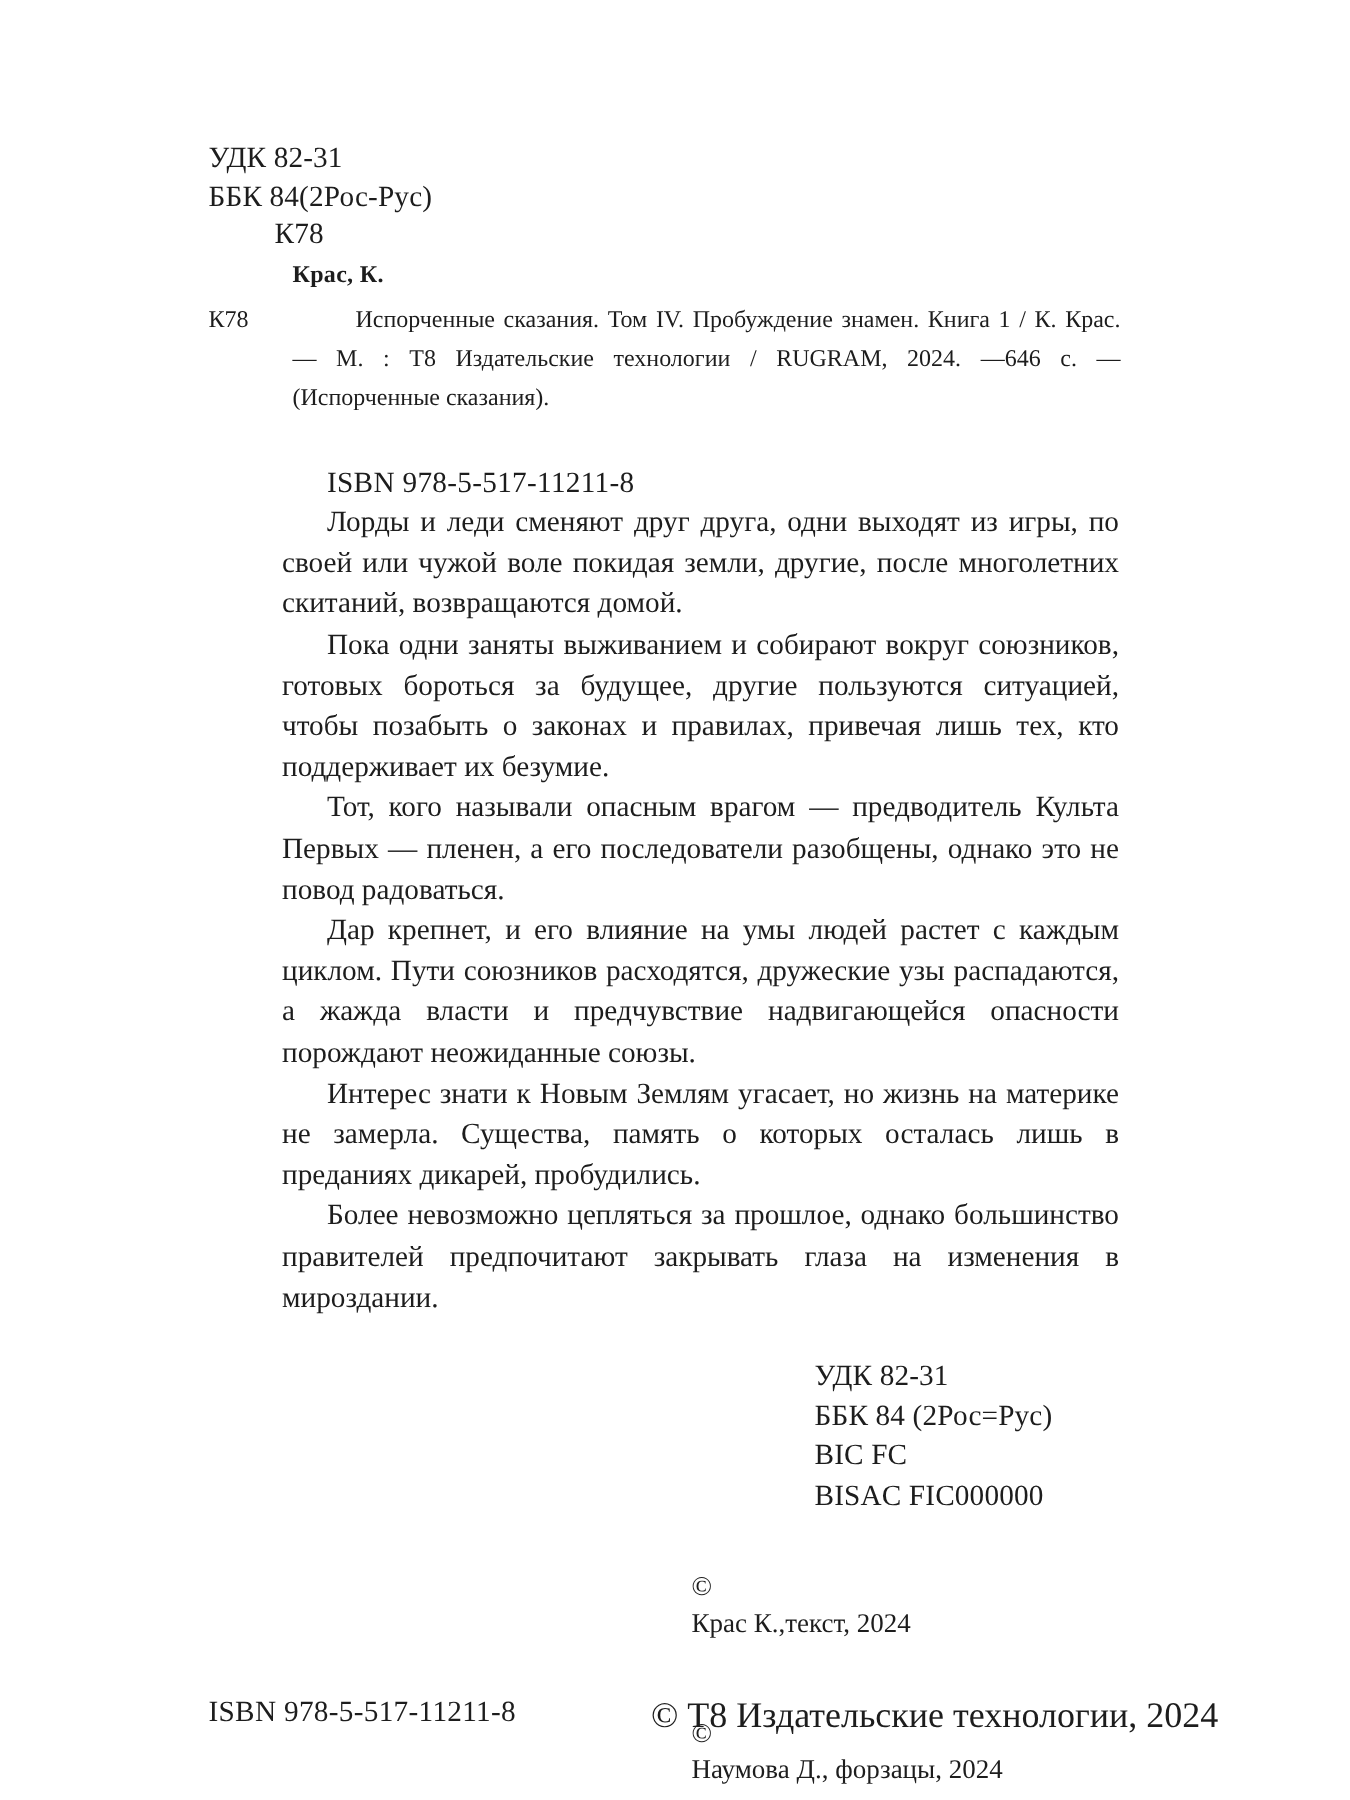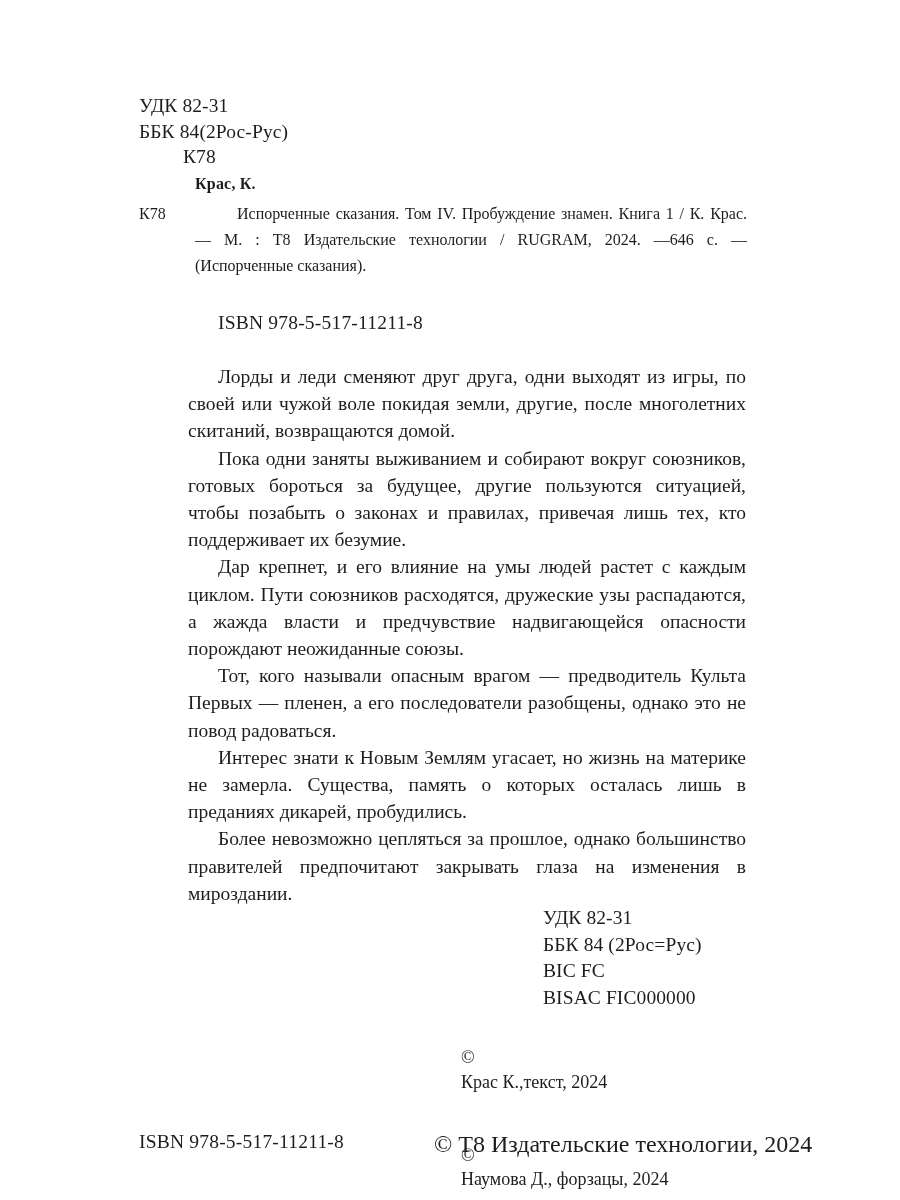--- a/index.html
+++ b/index.html
@@ -67,21 +67,21 @@
   .isbn-top {
     left: 218px;
     top: 285px;
     font-size: 19.5px;
     letter-spacing: 0.2px;
   }
 
   
   .annotation {
     left: 188px;
-    top: 336px;
+    top: 308px;
     width: 558px;
     font-size: 19.5px;
     line-height: 27.2px;
   }
   .annotation p {
     margin: 0;
     text-align: justify;
     text-align-last: left;
     text-indent: 30px;
     hyphens: none;
@@ -135,22 +135,22 @@
       <span class="sigla">К78</span>
       <div class="desc">Испорченные сказания. Том IV. Пробуждение знамен. Книга 1 / К. Крас. — М. : Т8 Издательские технологии / RUGRAM, 2024. —646 с. — (Испорченные сказания).</div>
     </div>
   </div>
 
   <div class="blk isbn-top line">ISBN 978-5-517-11211-8</div>
 
   <div class="blk annotation">
     <p>Лорды и леди сменяют друг друга, одни выходят из игры, по своей или чужой воле покидая земли, другие, после многолетних скитаний, возвращаются домой.</p>
     <p>Пока одни заняты выживанием и собирают вокруг союзников, готовых бороться за будущее, другие пользуются ситуацией, чтобы позабыть о законах и правилах, привечая лишь тех, кто поддерживает их безумие.</p>
+    <p>Тот, кого называли опасным врагом — предводитель Культа Первых — пленен, а его последователи разобщены, однако это не повод радоваться.</p>
     <p>Дар крепнет, и его влияние на умы людей растет с каждым циклом. Пути союзников расходятся, дружеские узы распадаются, а жажда власти и предчувствие надвигающейся опасности порождают неожиданные союзы.</p>
-    <p>Тот, кого называли опасным врагом — предводитель Культа Первых — пленен, а его последователи разобщены, однако это не повод радоваться.</p>
     <p>Интерес знати к Новым Землям угасает, но жизнь на материке не замерла. Существа, память о которых осталась лишь в преданиях дикарей, пробудились.</p>
     <p>Более невозможно цепляться за прошлое, однако большинство правителей предпочитают закрывать глаза на изменения в мироздании.</p>
   </div>
 
   <div class="blk udc-bottom">
     <div class="line">УДК 82-31</div>
     <div class="line">ББК 84 (2Рос=Рус)</div>
     <div class="line">BIC FC</div>
     <div class="line">BISAC FIC000000</div>
   </div>

